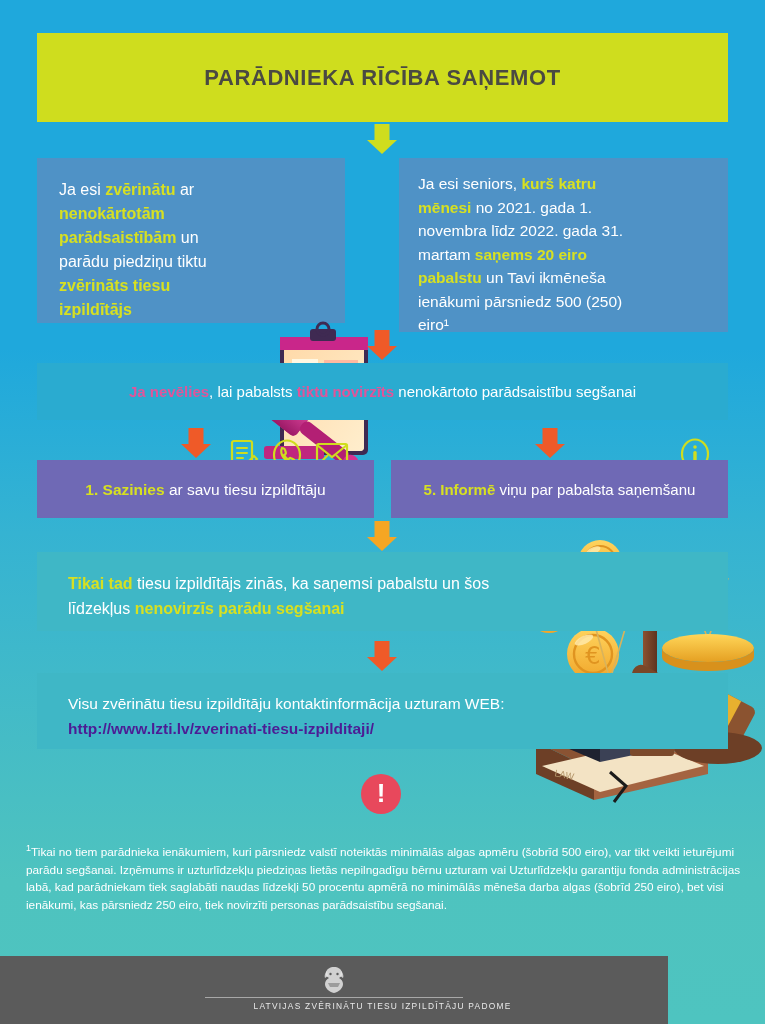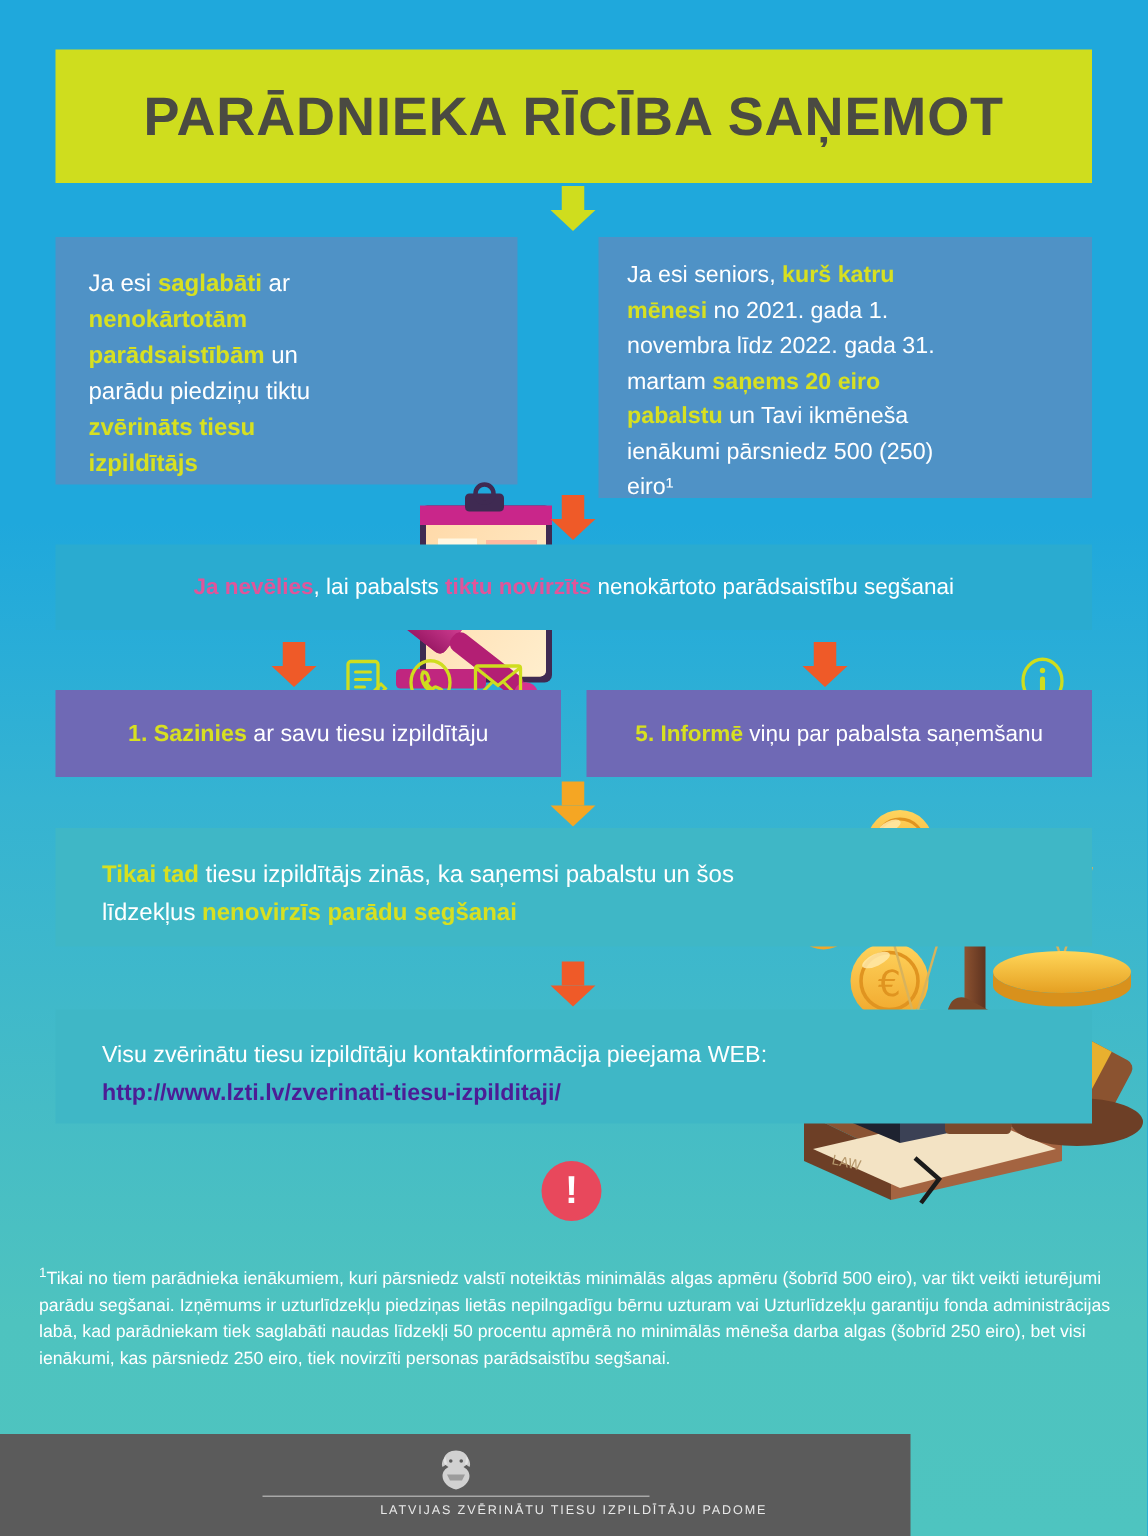--- a/index.html
+++ b/index.html
@@ -14,21 +14,21 @@
     overflow:hidden;
   }
 
   
   .title-box{
     position:absolute;left:37px;top:33px;width:691px;height:89px;
     background:#cfdd1e;display:flex;flex-direction:column;
     align-items:center;justify-content:center;
   }
   .title-line{
-    color:#4a4a42;font-weight:bold;font-size:36px;letter-spacing:.6px;
+    color:#4a4a42;font-weight:bold;font-size:22px;letter-spacing:.6px;
     line-height:31px;text-align:center;
   }
 
   
   .arrow{position:absolute;width:0;height:0;}
   .arrow .stem{position:absolute;left:50%;transform:translateX(-50%);}
   .arrow .head{position:absolute;left:50%;transform:translateX(-50%);width:0;height:0;}
 
   .ar-green .stem{background:#cfdd1e;width:15px;height:16px;top:0;}
   .ar-green .head{border-left:15px solid transparent;border-right:15px solid transparent;border-top:14px solid #cfdd1e;top:16px;}
@@ -90,21 +90,21 @@
 
   
   #footnote{
     position:absolute;left:26px;top:840px;width:716px;
     color:#ffffff;font-size:11.8px;line-height:17.6px;
   }
   #footnote sup{font-size:9px;vertical-align:super;}
 
   
   #footer{
-    position:absolute;left:0;top:956px;width:607px;height:68px;background:#5b5b5b;
+    position:absolute;left:0;top:956px;width:668px;height:68px;background:#5b5b5b;
   }
   #footer-logo{position:absolute;left:50%;transform:translateX(-50%);top:9px;width:40px;height:30px;}
   #footer-rule{position:absolute;left:50%;transform:translateX(-50%);top:41px;width:258px;height:1px;background:#a8a8a8;}
   #footer-text{
     position:absolute;left:0;top:45px;width:765px;text-align:center;
     color:#e9e9e9;font-size:8.4px;letter-spacing:1.25px;
   }
 
   
   .illus{position:absolute;}
@@ -119,21 +119,21 @@
   <div class="title-box">
     <div class="title-line">PARĀDNIEKA RĪCĪBA SAŅEMOT</div>
   </div>
 
   <div class="arrow ar-green" style="left:382px;top:124px;">
     <div class="stem"></div>
       <div class="head"></div>
   </div>
 
   <div class="panel p-blue" id="panel-left">
-    <div class="ptext"><span><span>Ja esi </span><span class="hl-y">saglabāti</span><span> ar </span><span class="hl-y">nenokārtotām parādsaistībām</span><span> un parādu piedziņu tiktu </span><span class="hl-y">zvērināts tiesu izpildītājs</span></span></div>
+    <div class="ptext"><span><span>Ja esi </span><span class="hl-y">zvērinātu</span><span> ar </span><span class="hl-y">nenokārtotām parādsaistībām</span><span> un parādu piedziņu tiktu </span><span class="hl-y">zvērināts tiesu izpildītājs</span></span></div>
 
     <svg class="illus" id="illus-clipboard" viewBox="0 0 140 150">
       <rect x="38" y="16" width="88" height="118" rx="5" fill="#3f2a52"></rect>
       <rect x="42" y="20" width="80" height="110" rx="4" fill="#ffe0b8"></rect>
       <rect x="42" y="20" width="80" height="110" rx="4" fill="url(#clipg)"></rect>
       <defs>
         <linearGradient id="clipg" x1="0" y1="0" x2="1" y2="1">
           <stop offset="0%" stop-color="#ffd9a8"></stop>
           <stop offset="100%" stop-color="#ffeecd"></stop>
         </linearGradient>
@@ -323,21 +323,21 @@
     <div class="ptext"><span><span class="hl-y">Tikai tad</span><span> tiesu izpildītājs zinās, ka saņemsi pabalstu un šos līdzekļus </span><span class="hl-y">nenovirzīs parādu segšanai</span></span></div>
   </div>
 
   <div class="arrow ar-orange" style="left:382px;top:641px;">
     <div class="stem"></div>
       <div class="head"></div>
   </div>
 
   <div class="panel p-teal" id="panel-web">
     <div class="ptext">
-      <span>Visu zvērinātu tiesu izpildītāju kontaktinformācija pieejama WEB:</span><br>
+      <span>Visu zvērinātu tiesu izpildītāju kontaktinformācija uzturam WEB:</span><br>
       <span class="weblink">http://www.lzti.lv/zverinati-tiesu-izpilditaji/</span>
     </div>
   </div>
 
   <div id="excl">
     <span>!</span>
   </div>
 
   <div id="footnote">
     <sup>1</sup><span>Tikai no tiem parādnieka ienākumiem, kuri pārsniedz valstī noteiktās minimālās algas apmēru (šobrīd 500 eiro), var tikt veikti ieturējumi parādu segšanai. Izņēmums ir uzturlīdzekļu piedziņas lietās nepilngadīgu bērnu uzturam vai Uzturlīdzekļu garantiju fonda administrācijas labā, kad parādniekam tiek saglabāti naudas līdzekļi 50 procentu apmērā no minimālās mēneša darba algas (šobrīd 250 eiro), bet visi ienākumi, kas pārsniedz 250 eiro, tiek novirzīti personas parādsaistību segšanai.</span>

